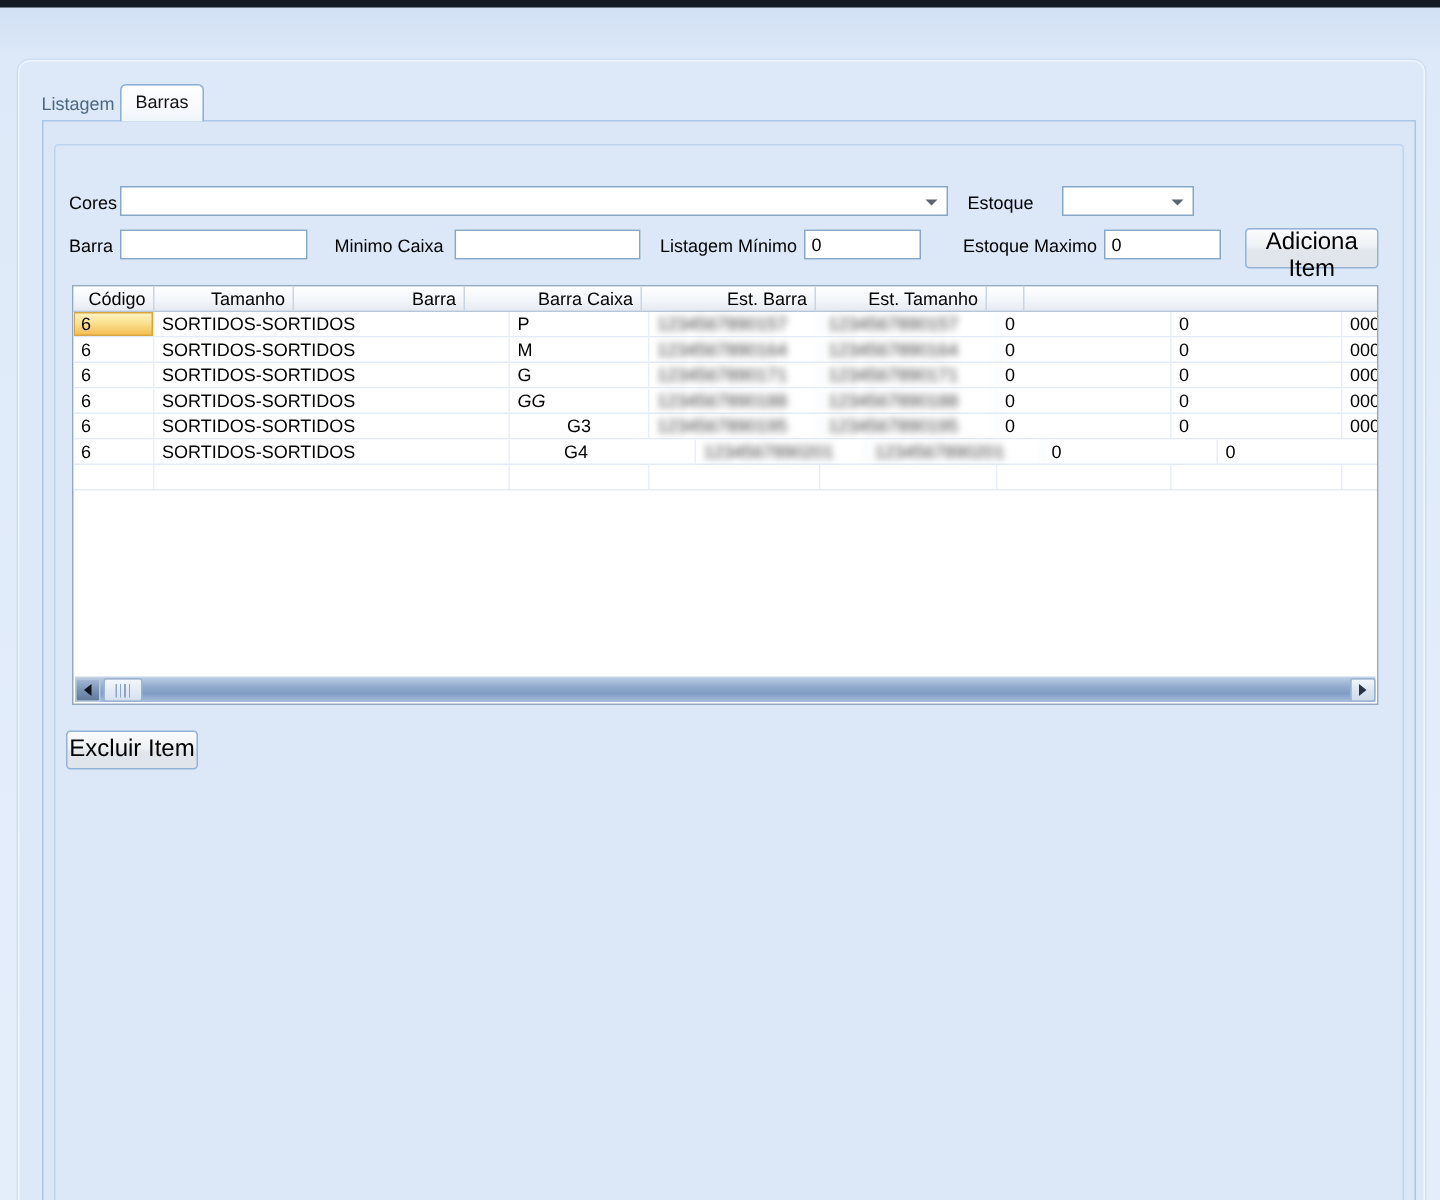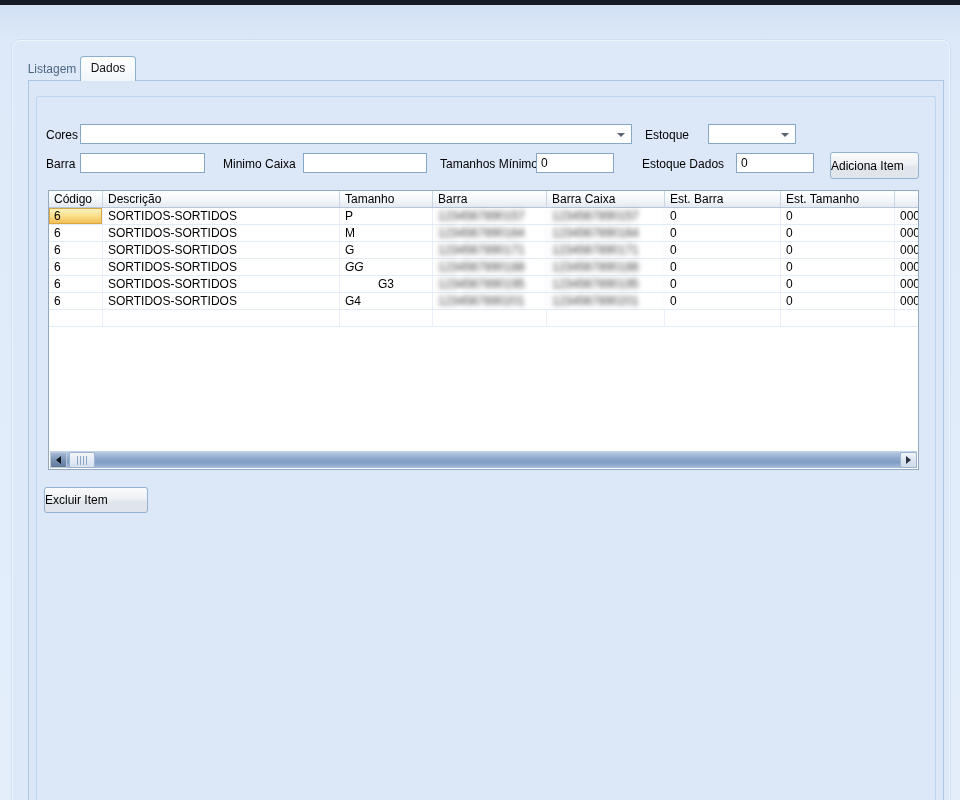--- a/index.html
+++ b/index.html
@@ -26,28 +26,28 @@
   .lbl { position:absolute; font-size:12px; color:#000; white-space:nowrap; }
   .txt { position:absolute; height:20px; background:#fff; border:1px solid #86a7c8;
          font-size:12px; padding:1px 4px; color:#000; outline:none; }
   .combo { position:absolute; height:20px; background:#fff; border:1px solid #86a7c8; }
   .combo input { position:absolute; left:0; top:0; width:100%; height:100%; border:none;
                  font-size:12px; padding:1px 4px; outline:none; background:transparent; }
   .combo .arrow { position:absolute; right:6px; top:8px; width:0; height:0;
                   border-left:4px solid transparent; border-right:4px solid transparent;
                   border-top:4px solid #5a6572; }
   .btn { position:absolute; background:linear-gradient(180deg,#fafbfc 0%,#eef1f5 45%,#e1e6ec 55%,#e0e5eb 100%);
-         border:1px solid #93b2d4; border-radius:3px; font-size:12px; color:#000;
-         text-align:left; cursor:default; }
+         border:1px solid #93b2d4; border-radius:3px; font-size:16px; color:#000;
+         text-align:center; cursor:default; }
 
   .grid { position:absolute; left:48px; top:190px; width:871px; height:280px;
           background:#fff; border:1px solid #93a9c0; overflow:hidden; }
   .ghead { display:flex; height:17px;
            background:linear-gradient(180deg,#ffffff 0%,#f3f6fa 55%,#e5eaf2 100%);
-           border-bottom:1px solid #b6c6d8; }
+           border-bottom:1px solid #b6c6d8;text-align:right; }
   .gh { flex:none; border-right:1px solid #c9d5e3; padding:1px 5px; font-size:12px;
         line-height:14px; white-space:nowrap; overflow:hidden; color:#000; }
   .gr { display:flex; height:17px; border-bottom:1px solid #e2ebf6; background:#fff; }
   .gc { flex:none; border-right:1px solid #e9eff8; padding:1px 5px; font-size:12px;
         line-height:14px; white-space:nowrap; overflow:hidden; color:#000; }
   .gc.blur { filter:blur(2.6px); color:#3c3c3c; }
   .gc.sel { background:linear-gradient(180deg,#fdf4c8 0%,#fbe291 45%,#f3ba4e 100%);
             box-shadow:inset 0 0 0 1px #d9a741; }
 
   .hscroll { position:absolute; left:1px; right:1px; bottom:1px; height:17px; display:flex;
@@ -72,50 +72,49 @@
 <body>
 
 <div class="page">
   <div class="titlebar"></div>
   <div class="outer-panel"></div>
 
   <div class="tab-inactive">
     <span>Listagem</span>
   </div>
   <div class="tab-active">
-    <span>Dados</span>
+    <span>Barras</span>
   </div>
   <div class="tabpage"></div>
   <div class="groupbox"></div>
 
   <div class="lbl" style="left:46px; top:128px;">Cores</div>
   <div class="combo" style="left:80px; top:124px; width:552px;">
     <input value="" style="">
     <span class="arrow"></span>
   </div>
   <div class="lbl" style="left:645px; top:128px;">Estoque</div>
   <div class="combo" style="left:708px; top:124px; width:88px;">
     <input value="" style="">
     <span class="arrow"></span>
   </div>
 
   <div class="lbl" style="left:46px; top:157px;">Barra</div>
   <input class="txt" style="left: 80px; top: 153px; width: 125px;" value="">
   <div class="lbl" style="left:223px; top:157px;">Minimo Caixa</div>
   <input class="txt" style="left: 303px; top: 153px; width: 124px;" value="">
-  <div class="lbl" style="left:440px; top:157px;">Tamanhos Mínimo</div>
+  <div class="lbl" style="left:440px; top:157px;">Listagem Mínimo</div>
   <input class="txt" style="left: 536px; top: 153px; width: 78px;" value="0">
-  <div class="lbl" style="left:642px; top:157px;">Estoque Dados</div>
+  <div class="lbl" style="left:642px; top:157px;">Estoque Maximo</div>
   <input class="txt" style="left: 736px; top: 153px; width: 78px;" value="0">
   <button class="btn" style="left:830px; top:152px; width:89px; height:27px;">Adiciona Item</button>
 
   <div class="grid">
     <div class="ghead">
         <div class="gh" style="width: 54px;">Código</div>
-        <div class="gh" style="width: 237px;">Descrição</div>
         <div class="gh" style="width: 93px;">Tamanho</div>
         <div class="gh" style="width: 114px;">Barra</div>
         <div class="gh" style="width: 118px;">Barra Caixa</div>
         <div class="gh" style="width: 116px;">Est. Barra</div>
         <div class="gh" style="width: 114px;">Est. Tamanho</div>
         <div class="gh" style="width: 25px;"></div>
       </div>
     <div>
         <div class="gr">
           <div class="gc sel" style="width: 54px;">6</div>
@@ -163,21 +162,21 @@
           <div class="gc" style="width: 93px; text-align: center;">G3</div>
           <div class="gc blur" style="width: 114px;">1234567890195</div>
           <div class="gc blur" style="width: 118px;">1234567890195</div>
           <div class="gc" style="width: 116px;">0</div>
           <div class="gc" style="width: 114px;">0</div>
           <div class="gc" style="width: 25px;">000</div>
         </div>
         <div class="gr">
           <div class="gc" style="width: 54px;">6</div>
           <div class="gc" style="width: 237px;">SORTIDOS-SORTIDOS</div>
-          <div class="gc" style="width: 93px;">G4</div>
+          <div class="gc" style="width: 93px; margin-left: 31px;">G4</div>
           <div class="gc blur" style="width: 114px;">1234567890201</div>
           <div class="gc blur" style="width: 118px;">1234567890201</div>
           <div class="gc" style="width: 116px;">0</div>
           <div class="gc" style="width: 114px;">0</div>
           <div class="gc" style="width: 25px;">000</div>
         </div>
         <div class="gr">
           <div class="gc" style="width: 54px;"></div>
           <div class="gc" style="width: 237px;"></div>
           <div class="gc" style="width: 93px;"></div>
@@ -194,14 +193,14 @@
         </div>
       <div class="sb-thumb">
           <span class="grip"></span>
         </div>
       <div class="sb-btn sb-right">
           <span class="tri-r"></span>
         </div>
     </div>
   </div>
 
-  <button class="btn" style="left:44px; top:487px; width:104px; height:26px;">Excluir Item</button>
+  <button class="btn" style="left:44px; top:487px; width:88px; height:26px;">Excluir Item</button>
 </div>
 
 </body></html>

